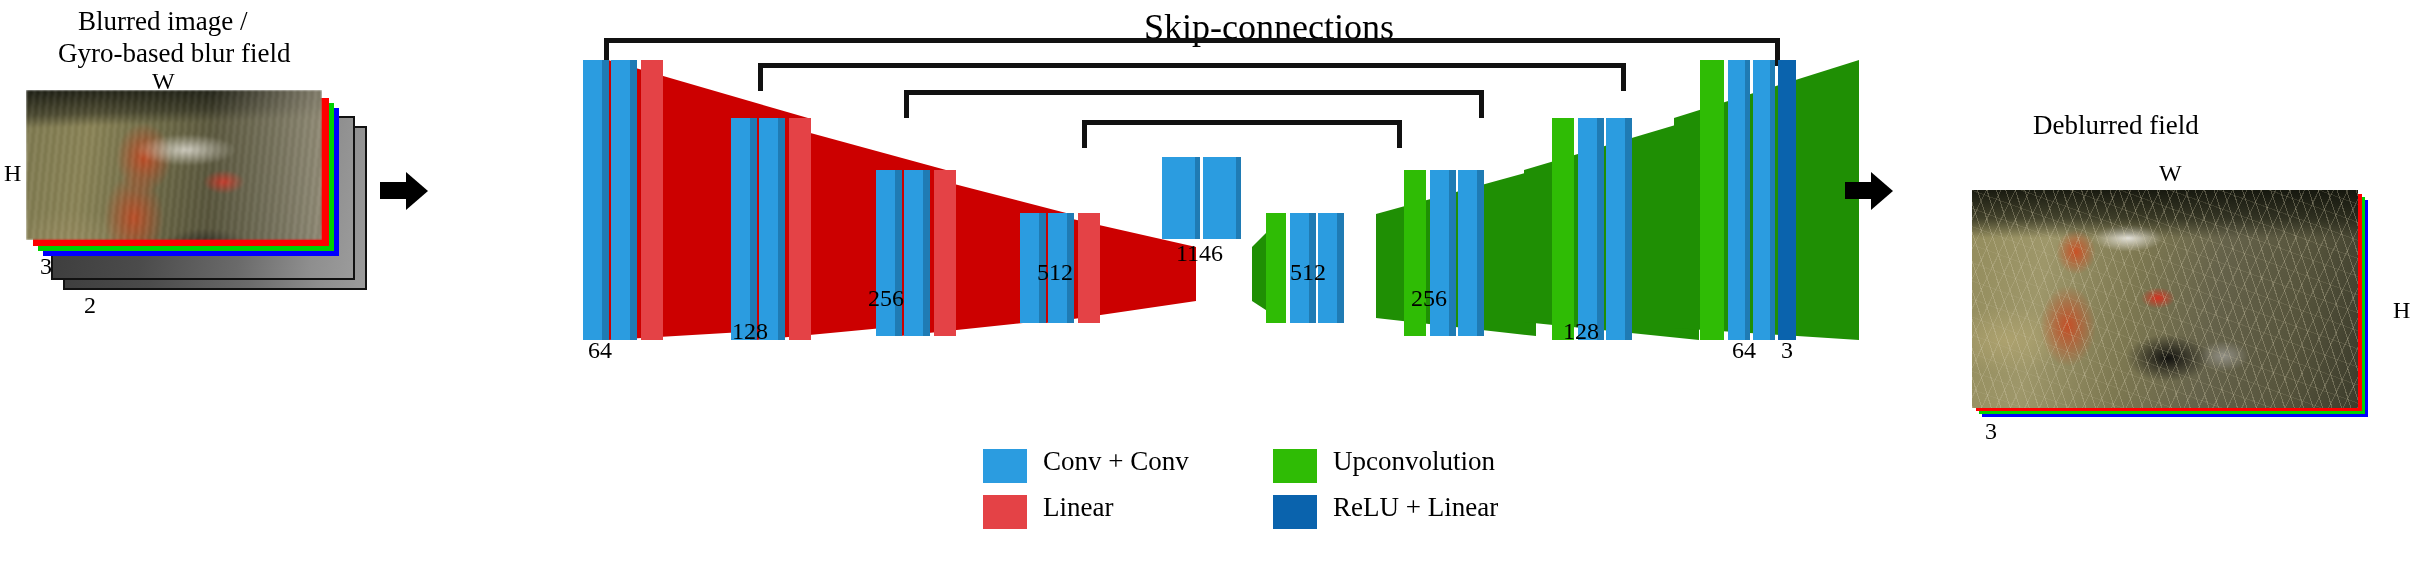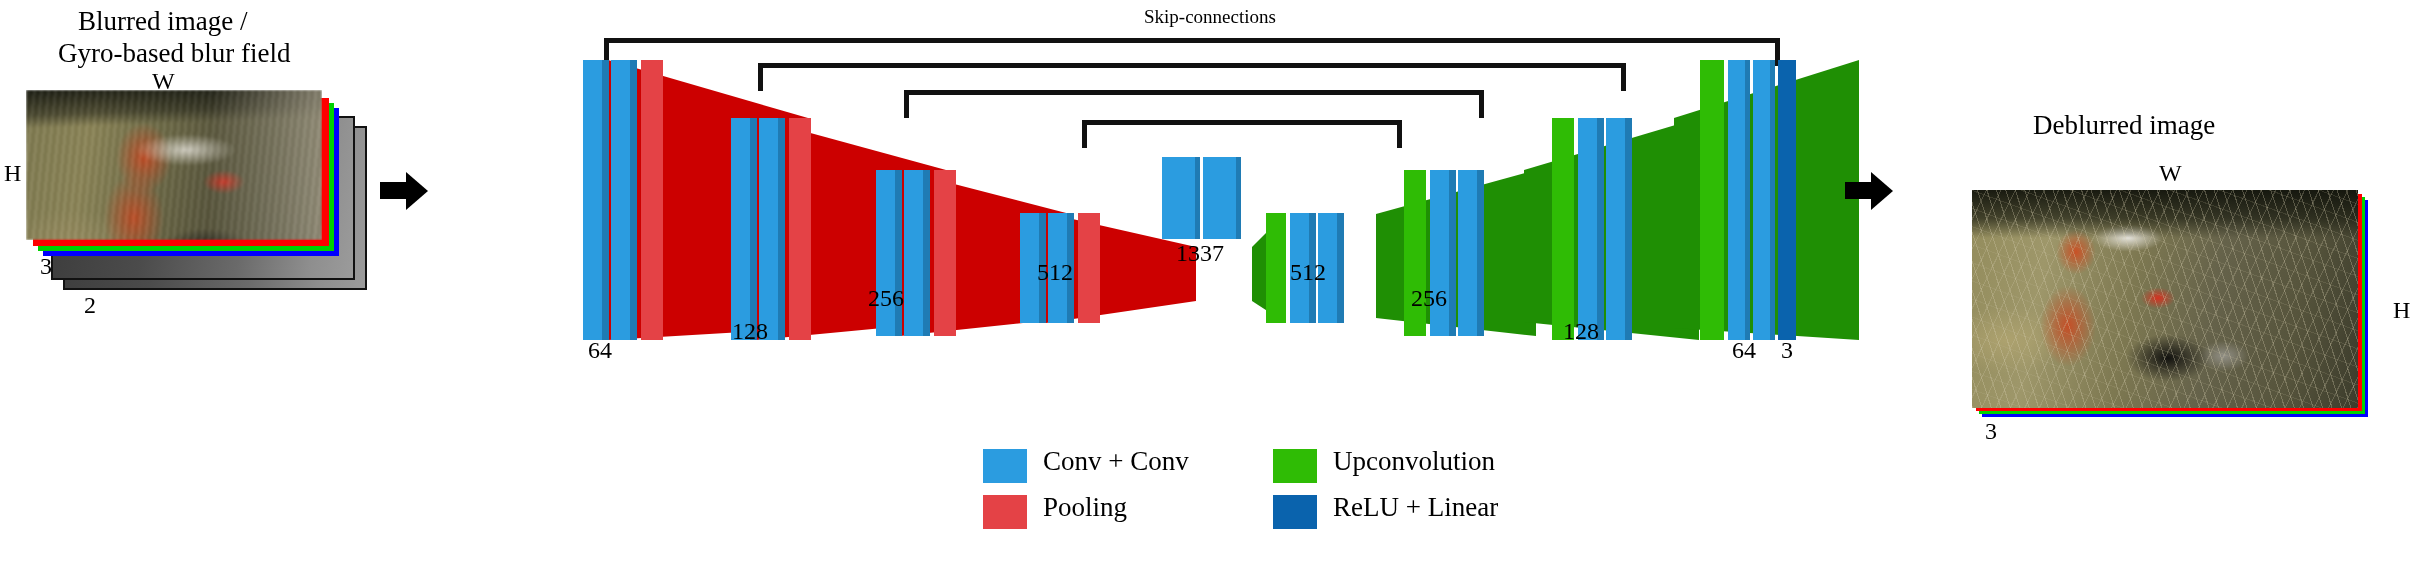--- a/index.html
+++ b/index.html
@@ -3,21 +3,21 @@
 <meta charset="utf-8">
 <style>
   html,body{margin:0;padding:0;background:#ffffff;}
   body{width:2420px;height:562px;overflow:hidden;font-family:"Liberation Serif", serif;}
   #stage{position:relative;width:2420px;height:562px;background:#fff;}
 
   .lbl{position:absolute;color:#000;white-space:nowrap;font-family:"Liberation Serif", serif;}
   .t-title{font-size:27px;}
   .t-dim{font-size:24px;}
   .t-num{font-size:24px;}
-  .t-skip{font-size:19px;}
+  .t-skip{font-size:36px;}
   .t-leg{font-size:27px;}
 
   
   .photo{position:absolute;overflow:hidden;}
   .blurimg{
     position:absolute;inset:0;
     background:
       linear-gradient(91deg, rgba(255,255,255,0) 62%, rgba(215,205,180,.55) 100%),
       linear-gradient(178deg, rgba(20,22,14,.92) 0%, rgba(32,33,22,.55) 16%, rgba(0,0,0,0) 24%),
       linear-gradient(95deg, rgba(150,145,110,0) 0%, rgba(150,145,110,0) 100%),
@@ -205,21 +205,21 @@
   <div class="lbl t-num" style="left:1037px;top:259px;">512</div>
 
   <div class="blk" style="left:1162px;top:157px;width:38px;height:82px;">
     <div class="face" style="background:#2b9ce0;"></div>
       <div class="edge" style="background:#1f7bb4;width:5px;"></div>
   </div>
   <div class="blk" style="left:1203px;top:157px;width:38px;height:82px;">
     <div class="face" style="background:#2b9ce0;"></div>
       <div class="edge" style="background:#1f7bb4;width:5px;"></div>
   </div>
-  <div class="lbl t-num" style="left:1176px;top:240px;">1337</div>
+  <div class="lbl t-num" style="left:1176px;top:240px;">1146</div>
 
   <svg class="trap" style="left:1252px;top:213px;" width="34" height="110">
     <polygon points="0,34 34,0 34,110 0,88" fill="#1f8f04"></polygon>
   </svg>
   <svg class="trap" style="left:1376px;top:170px;" width="160" height="166">
     <polygon points="0,44 160,0 160,166 0,148" fill="#1f8f04"></polygon>
   </svg>
   <svg class="trap" style="left:1524px;top:118px;" width="175" height="222">
     <polygon points="0,52 175,0 175,222 0,204" fill="#1f8f04"></polygon>
   </svg>
@@ -280,34 +280,34 @@
   <div class="blk" style="left:1778px;top:60px;width:18px;height:280px;">
     <div class="face" style="background:#0a63ad;"></div>
   </div>
   <div class="lbl t-num" style="left:1732px;top:337px;">64</div>
   <div class="lbl t-num" style="left:1781px;top:337px;">3</div>
 
   <div class="sw" style="left:983px;top:449px;background:#2b9ce0;"></div>
   <div class="lbl t-leg" style="left:1043px;top:446px;">Conv + Conv</div>
 
   <div class="sw" style="left:983px;top:495px;background:#e44246;"></div>
-  <div class="lbl t-leg" style="left:1043px;top:492px;">Pooling</div>
+  <div class="lbl t-leg" style="left:1043px;top:492px;">Linear</div>
 
   <div class="sw" style="left:1273px;top:449px;background:#2fbc05;"></div>
   <div class="lbl t-leg" style="left:1333px;top:446px;">Upconvolution</div>
 
   <div class="sw" style="left:1273px;top:495px;background:#0a63ad;"></div>
   <div class="lbl t-leg" style="left:1333px;top:492px;">ReLU + Linear</div>
 
   <div class="arrow" style="left:1845px;top:172px;width:52px;height:38px;">
     <div class="shaft"></div>
       <div class="head"></div>
   </div>
 
-  <div class="lbl t-title" style="left:2033px;top:110px;">Deblurred image</div>
+  <div class="lbl t-title" style="left:2033px;top:110px;">Deblurred field</div>
   <div class="lbl t-dim" style="left:2159px;top:160px;">W</div>
   <div class="lbl t-dim" style="left:2393px;top:297px;">H</div>
 
   <div class="stripe" style="left:1982px;top:200px;width:386px;height:217px;background:#0000ff;"></div>
   <div class="stripe" style="left:1979px;top:197px;width:386px;height:217px;background:#00d200;"></div>
   <div class="stripe" style="left:1976px;top:194px;width:386px;height:217px;background:#ff0000;"></div>
 
   <div class="photo" style="left:1972px;top:190px;width:386px;height:218px;">
     <div class="sharpimg"></div>
   </div>

